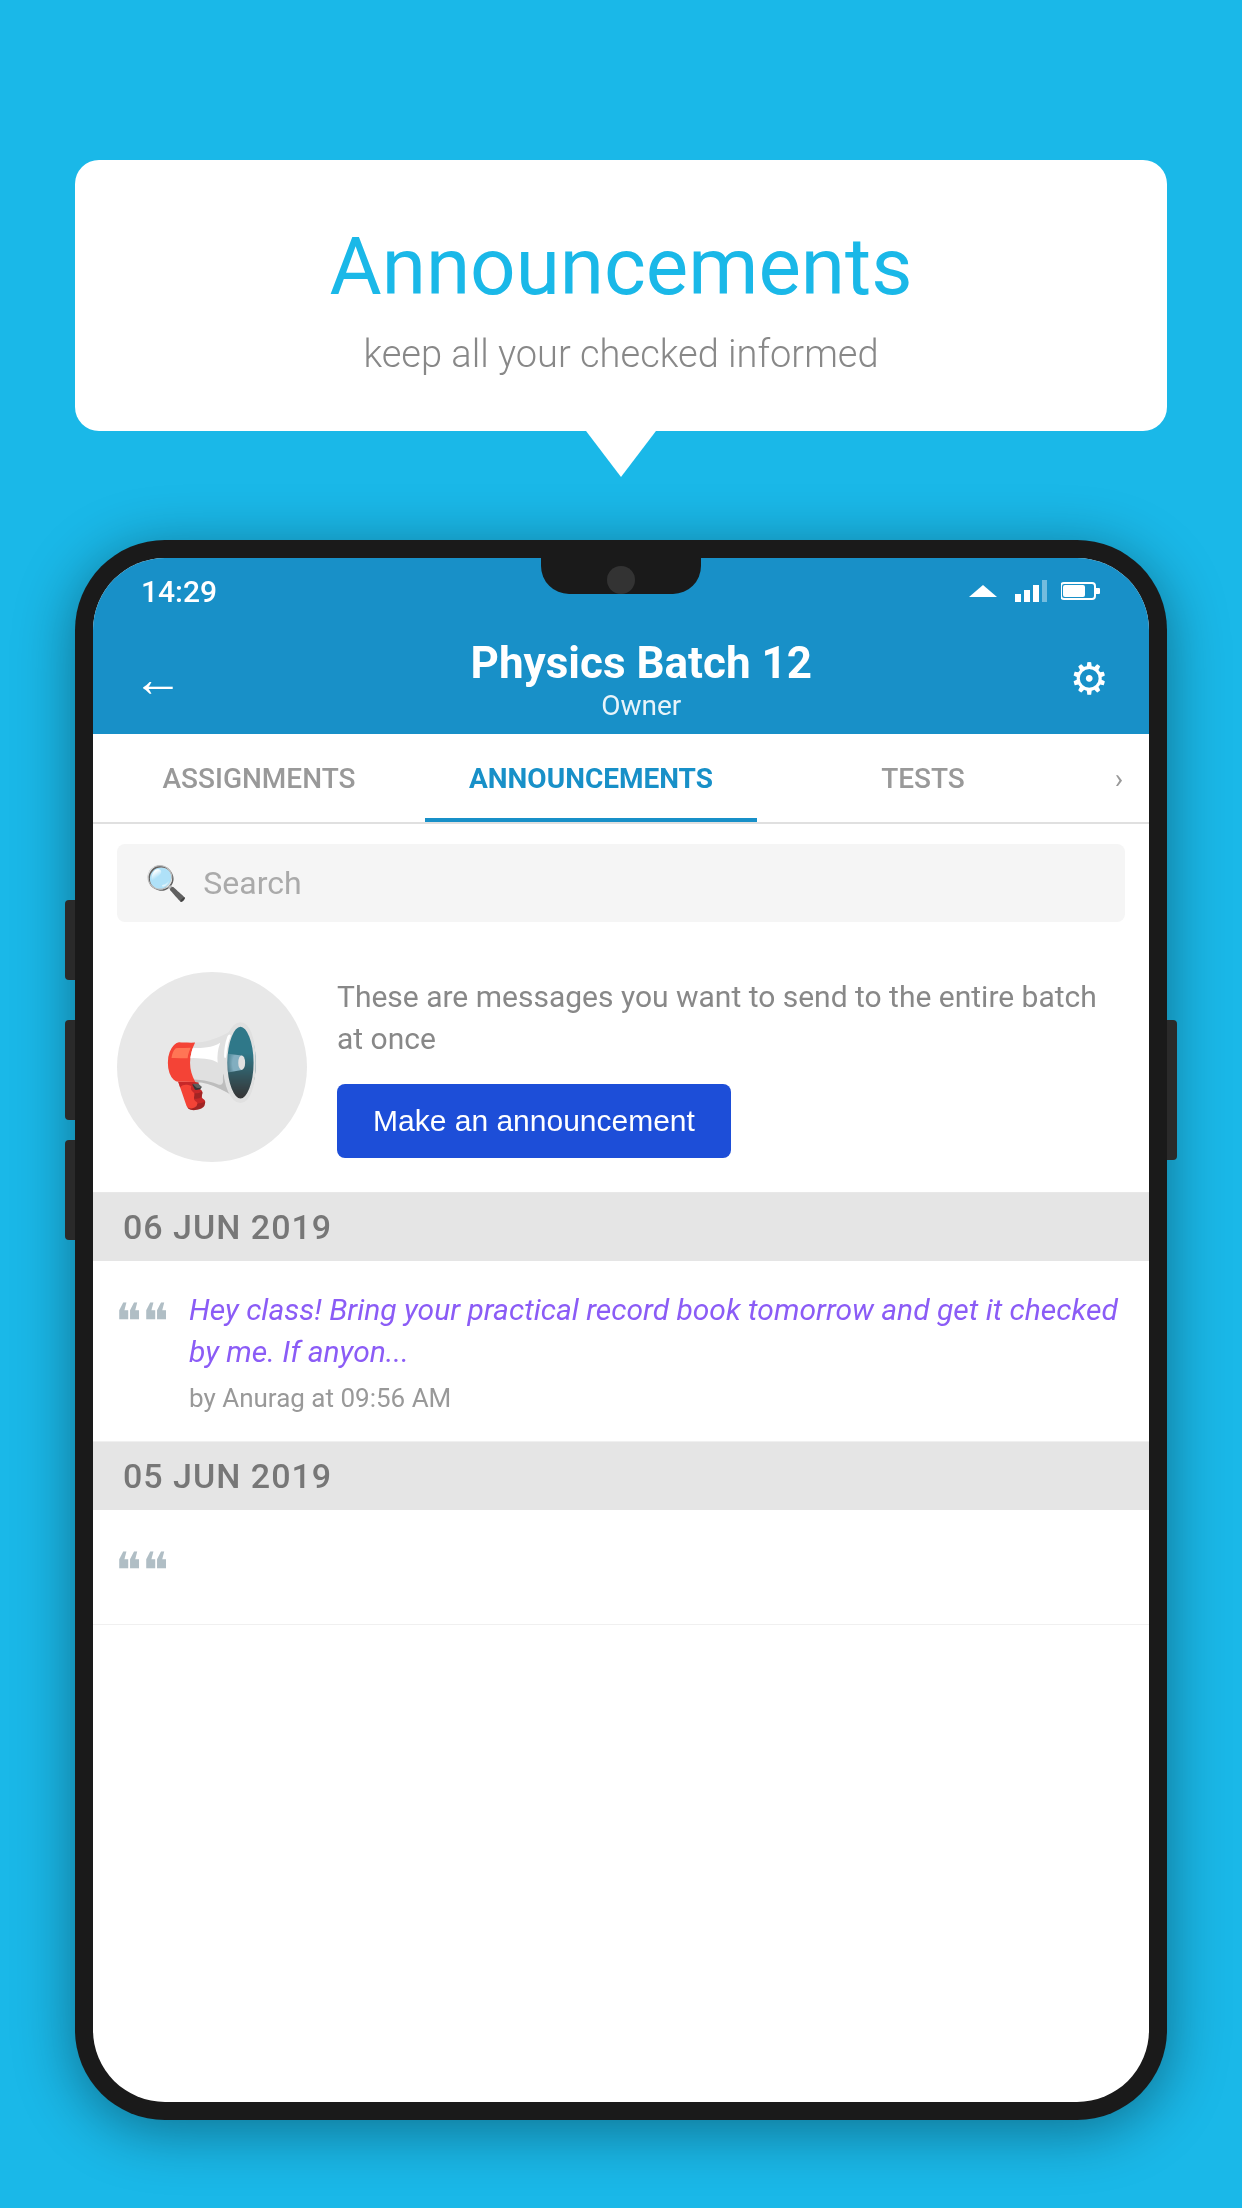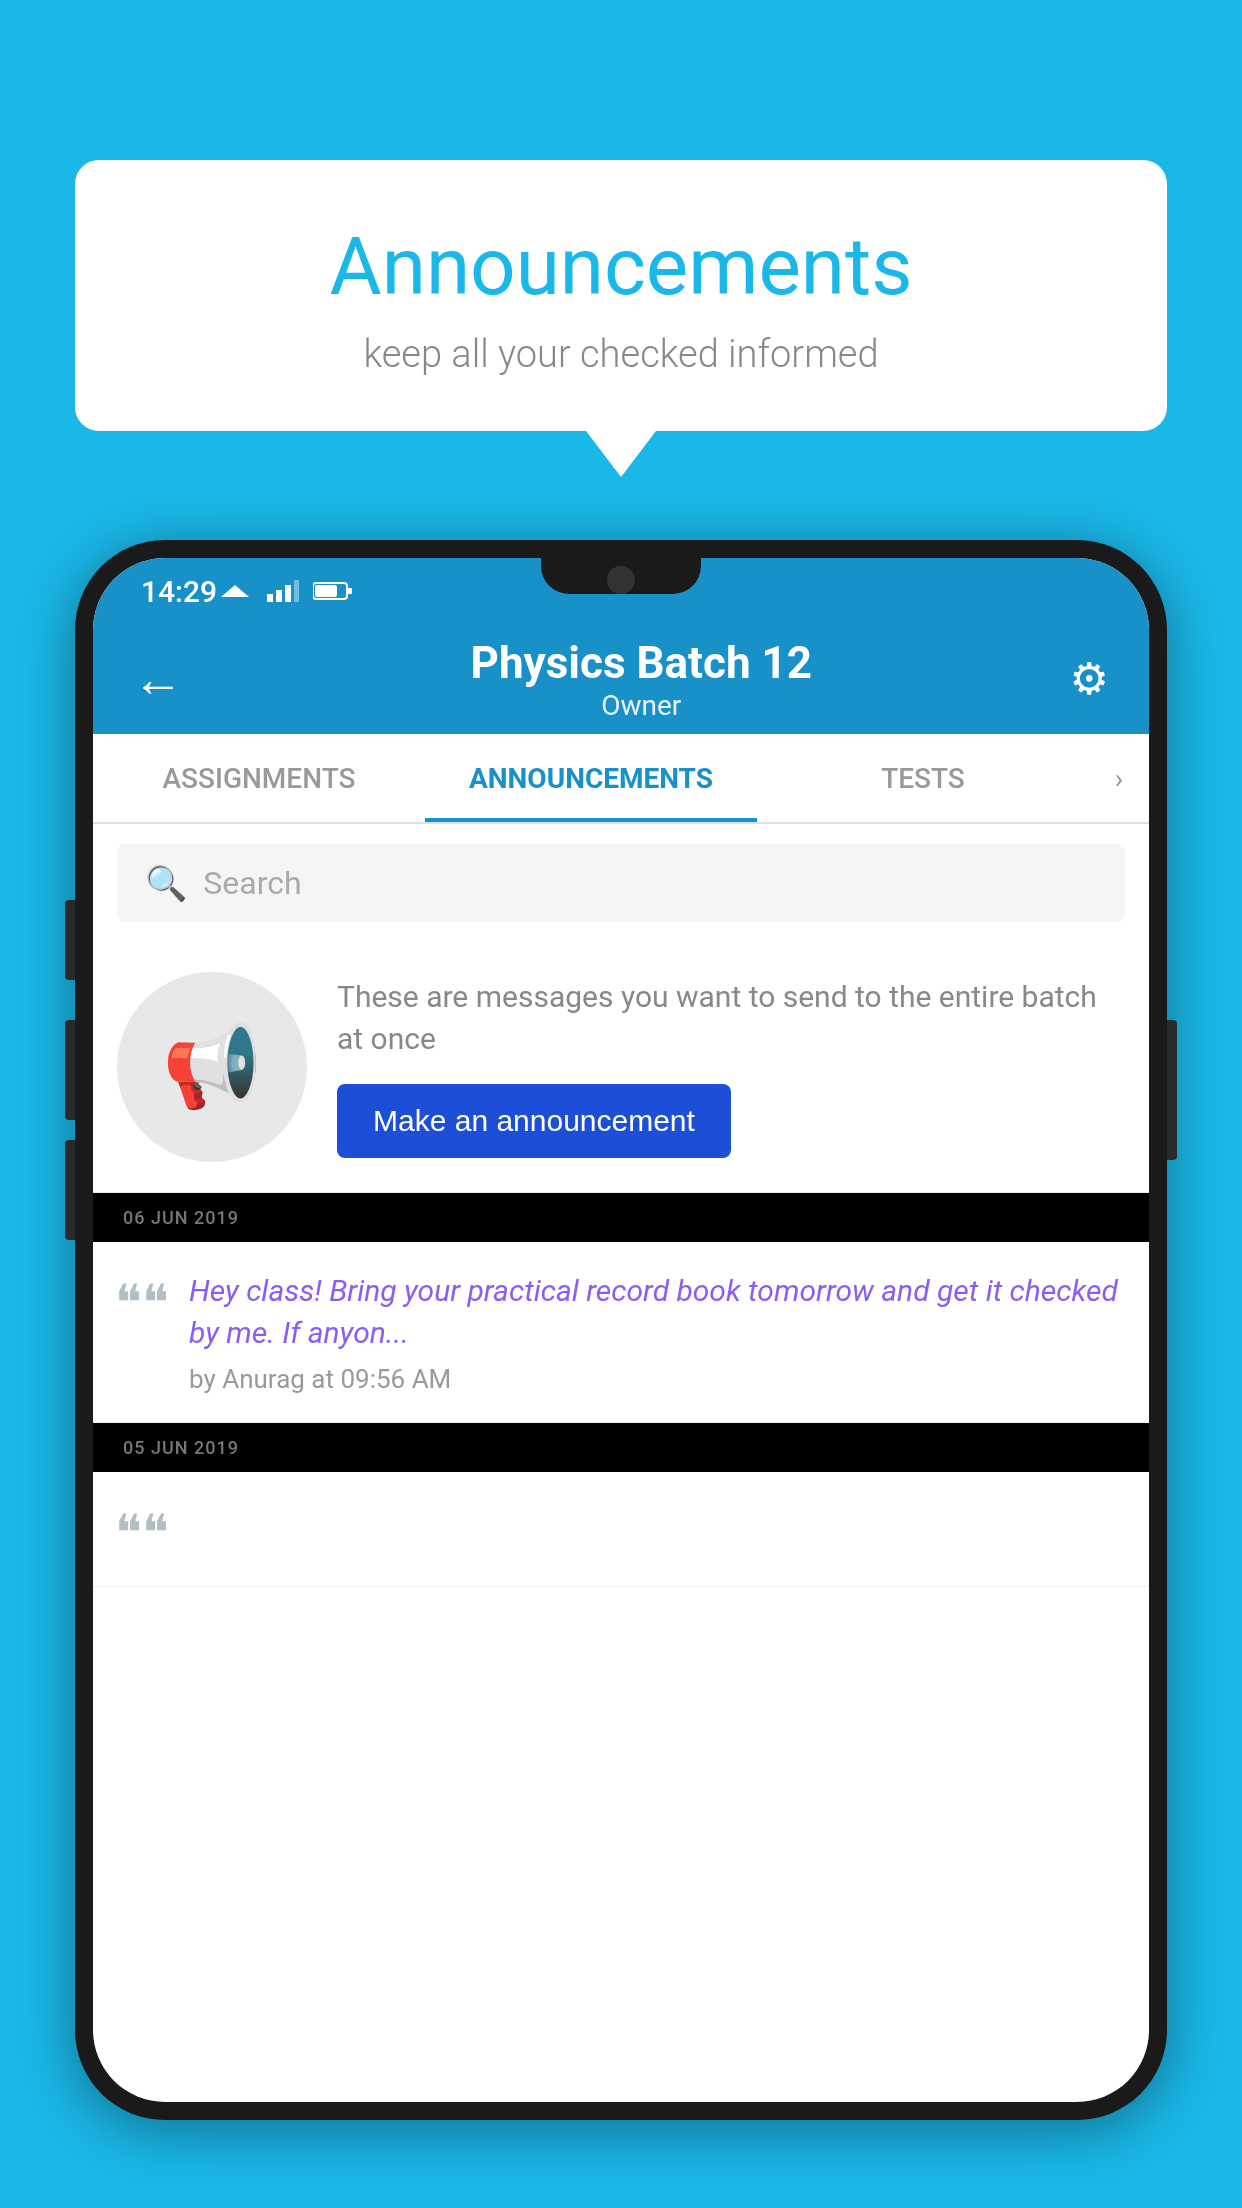--- a/index.html
+++ b/index.html
@@ -133,20 +133,21 @@
       height: 100%;
       position: relative;
     }
 
     
     .status-bar {
       background: #1890c8;
       height: 66px;
       display: flex;
       align-items: center;
+      justify-content: space-between;
       padding: 0 48px;
       color: white;
     }
     .status-time {
       font-size: 30px;
       font-weight: 500;
     }
     .status-icons {
       display: flex;
       align-items: center;
@@ -292,23 +293,23 @@
       border: none;
       border-radius: 8px;
       padding: 20px 36px;
       font-size: 30px;
       font-weight: 500;
       cursor: pointer;
     }
 
     
     .date-divider {
-      background: #000000;
+      background: #e5e5e5;
       padding: 14px 30px;
-      font-size: 18px;
+      font-size: 34px;
       color: #777;
       font-weight: 500;
       letter-spacing: 1px;
     }
 
     
     .announcement-item {
       background: white;
       padding: 28px 28px 28px 22px;
       display: flex;

